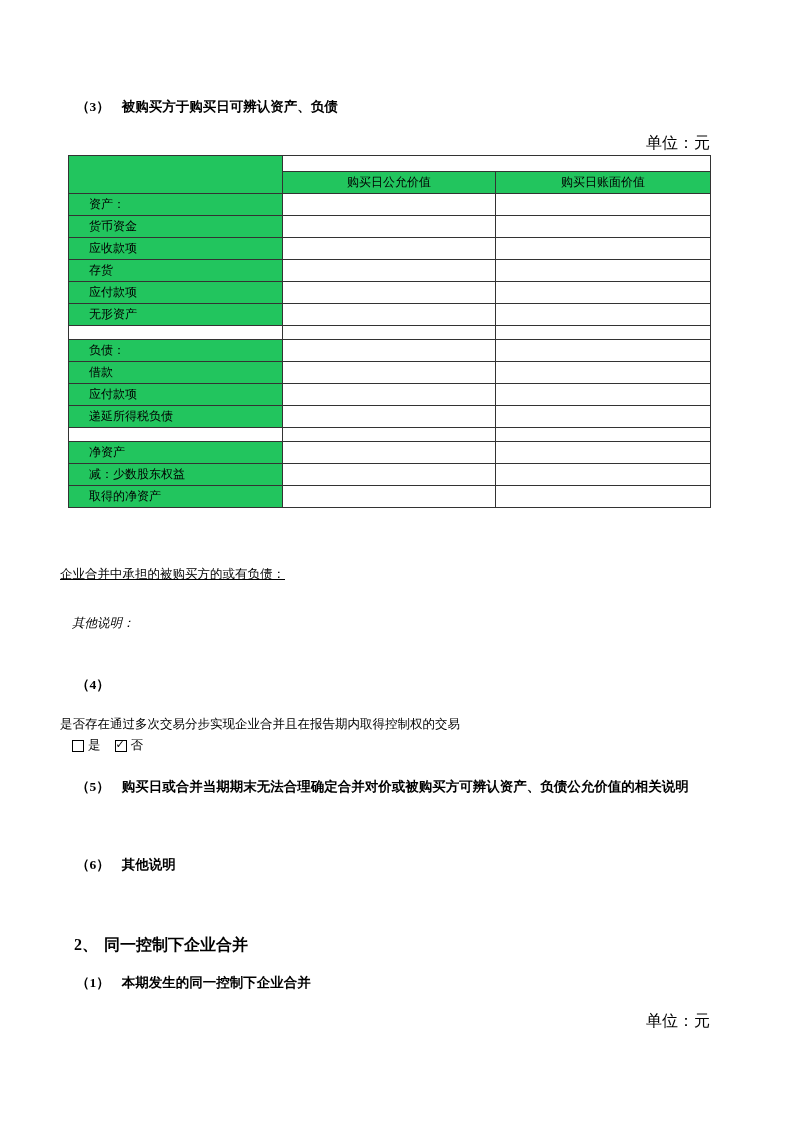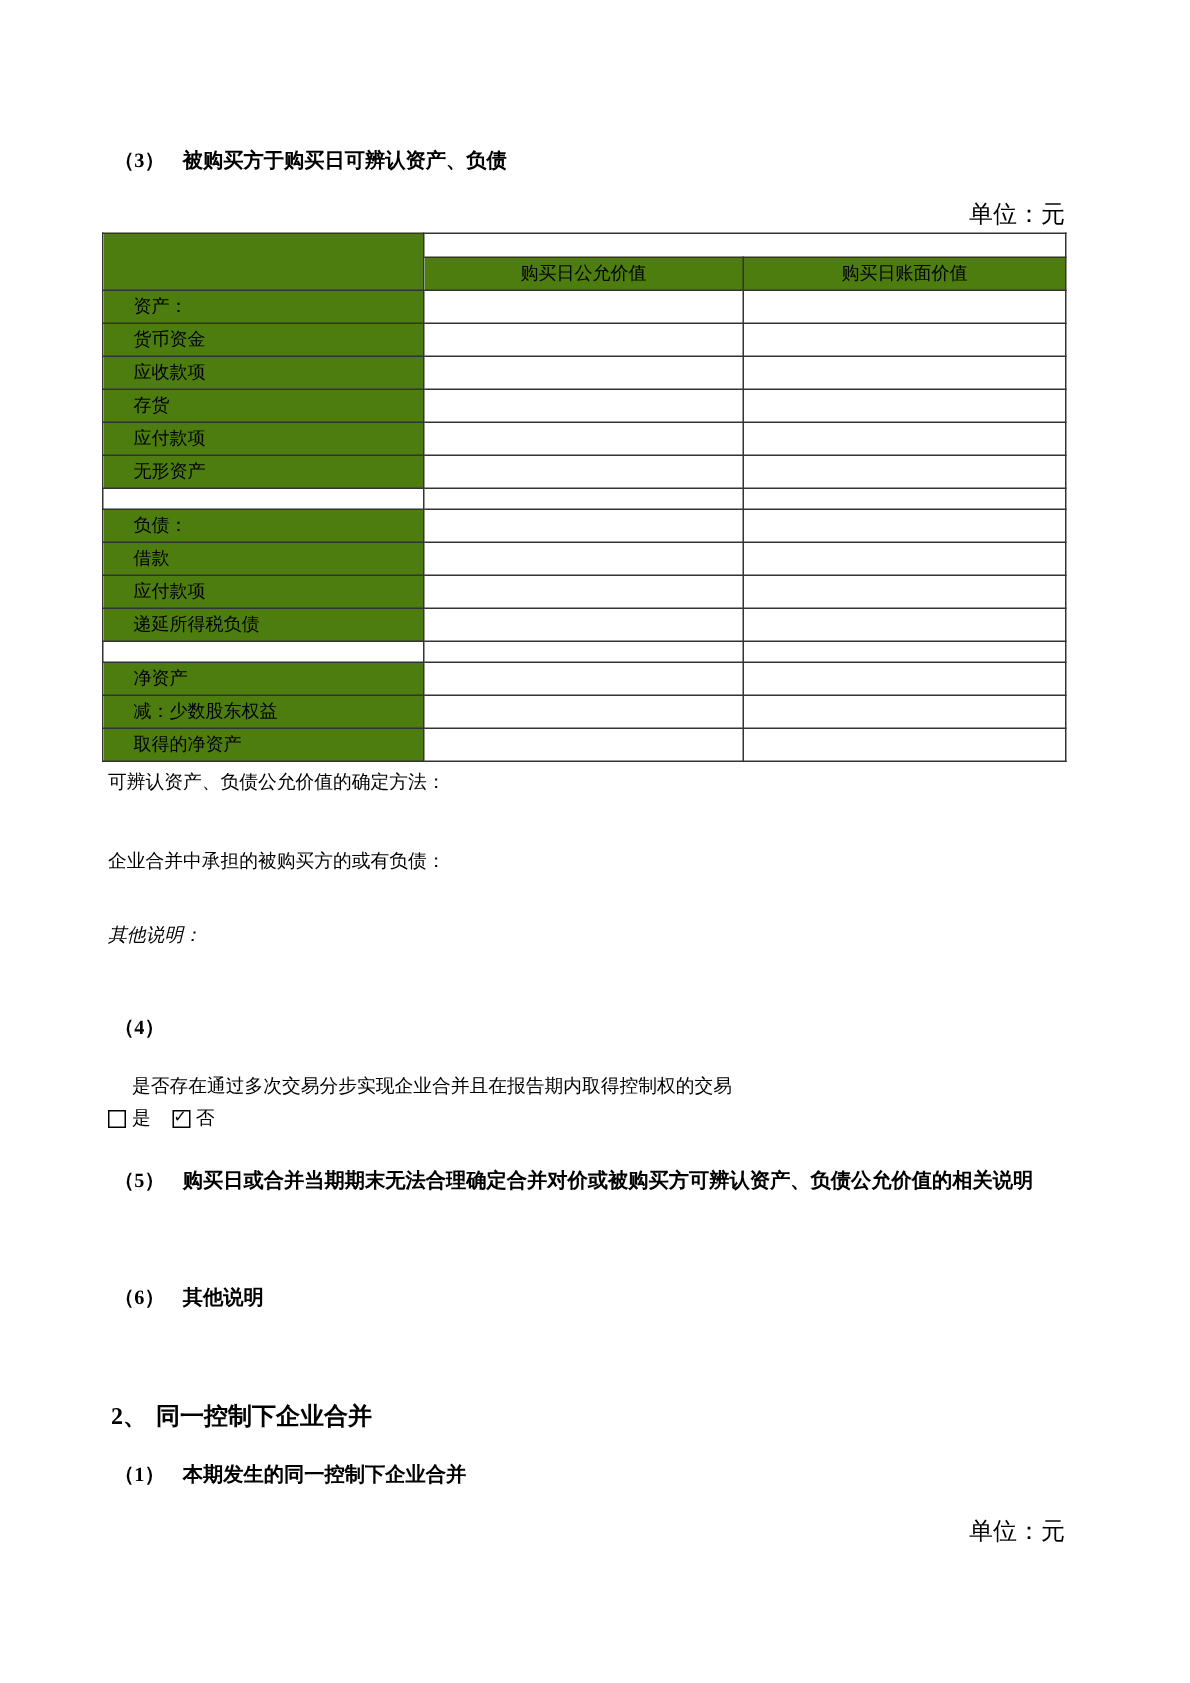--- a/index.html
+++ b/index.html
@@ -61,21 +61,21 @@
     border: 1px solid #333333;
     padding: 0 0 0 20px;
     vertical-align: middle;
     overflow: hidden;
     white-space: nowrap;
   }
   table.fin-table td.center {
     text-align: center;
     padding: 0;
   }
-  table.fin-table td.gray { background: #4d7c0f; }
+  table.fin-table td.gray { background: #22c55e; }
   table.fin-table td.white { background: #ffffff; }
   tr.hr1 { height: 16px; }
   tr.hr2 { height: 22px; }
   tr.data-row { height: 22px; }
   tr.spacer-row { height: 14px; }
   tr.spacer-row td { line-height: 6px; font-size: 6px; }
 
   
   .cb-row {
     display: flex;
@@ -201,28 +201,27 @@
         <td></td>
       </tr>
       <tr class="data-row">
         <td class="gray">取得的净资产</td>
         <td></td>
         <td></td>
       </tr>
     </tbody>
   </table>
 
-  <div class="abs body-text" style="left:72px; top:513px;">可辨认资产、负债公允价值的确定方法：</div>
-  <div class="abs body-text" style="left:72px; top:566px;">企业合并中承担的被购买方的或有负债：</div>
+  <div class="abs body-text" style="left:60px; top:566px;text-decoration:underline;">企业合并中承担的被购买方的或有负债：</div>
   <div class="abs body-text" style="left:72px; top:615px;font-style:italic;">其他说明：</div>
 
   <div class="abs sec-heading" style="left:76px; top:677px;">
     <span>（4）</span>
   </div>
-  <div class="abs body-text" style="left:88px; top:716px;">是否存在通过多次交易分步实现企业合并且在报告期内取得控制权的交易</div>
+  <div class="abs body-text" style="left:60px; top:716px;">是否存在通过多次交易分步实现企业合并且在报告期内取得控制权的交易</div>
 
   <div class="abs cb-row" style="left:72px; top:737px;">
     <span class="cb"></span>
     <span>是</span>
     <span class="cb-gap"></span>
     <span class="cb checked"></span>
     <span>否</span>
   </div>
 
   <div class="abs sec-heading" style="left:76px; top:779px;">

